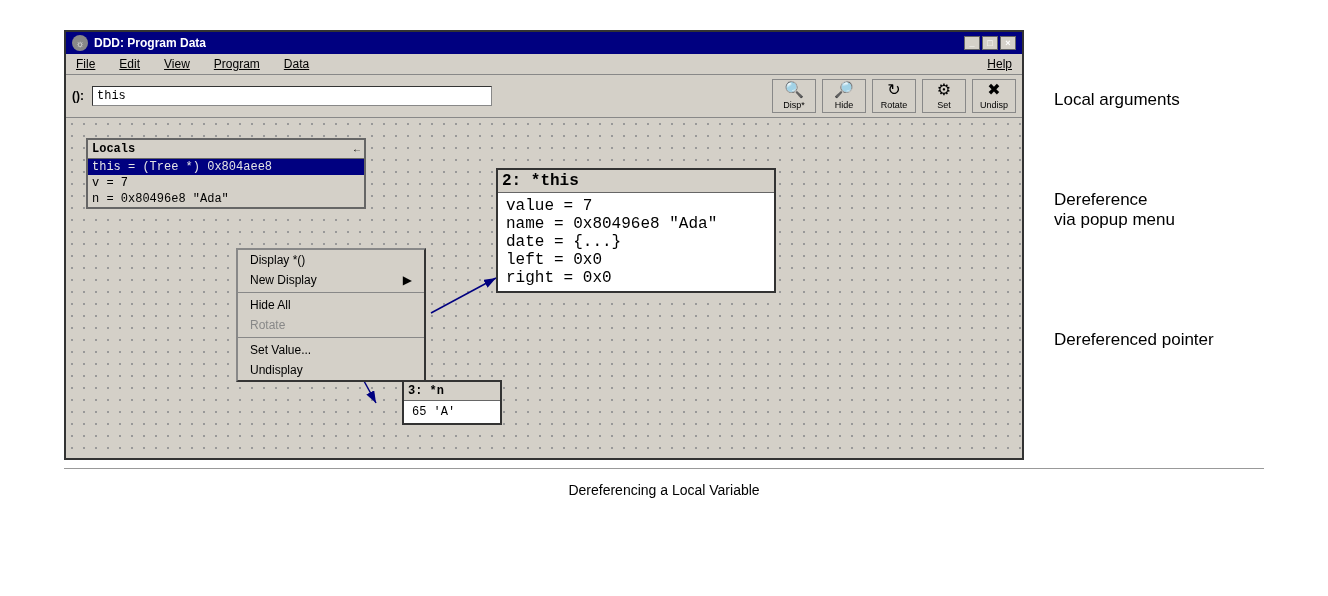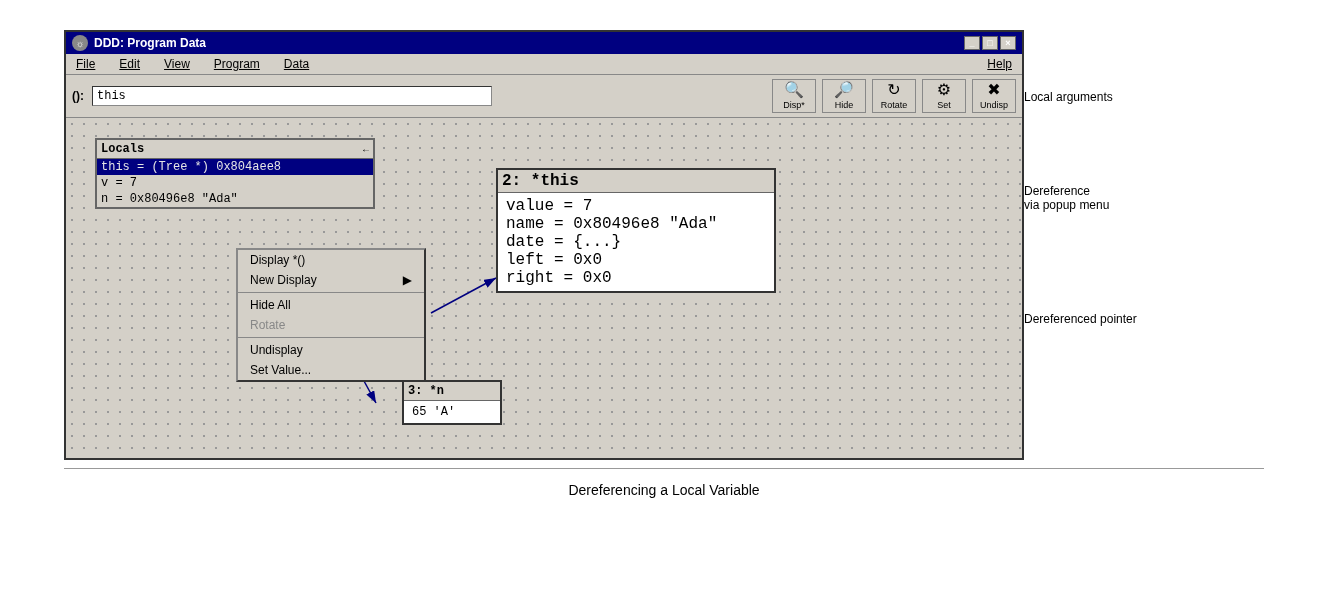--- a/index.html
+++ b/index.html
@@ -187,21 +187,20 @@
     
     .locals-widget {
       position: absolute;
       top: 20px;
       left: 20px;
       background: #d4d0c8;
       border: 2px solid #666;
       width: 280px;
       font-family: 'Courier New', monospace;
       font-size: 12px;
-      margin-left: 9px;
     }
 
     .locals-title {
       background: #d4d0c8;
       padding: 2px 4px;
       font-weight: bold;
       border-bottom: 1px solid #666;
       display: flex;
       justify-content: space-between;
       align-items: center;
@@ -294,25 +293,26 @@
       position: absolute;
       top: 0;
       left: 0;
       width: 100%;
       height: 100%;
       pointer-events: none;
     }
 
     
     .annotations {
+      margin-left: 30px;
       display: flex;
       flex-direction: column;
       gap: 0;
       font-family: Arial, sans-serif;
-      font-size: 12px;
+      font-size: 17px;
       padding-top: 60px;
     }
 
     .annotation-item {
       margin-bottom: 40px;
       white-space: nowrap;
     }
 
     
     .bottom-caption {
@@ -433,24 +433,24 @@
           </div>
           <div class="context-menu-separator"></div>
           <div class="context-menu-item">
             <span>Hide All</span>
           </div>
           <div class="context-menu-item disabled">
             <span>Rotate</span>
           </div>
           <div class="context-menu-separator"></div>
           <div class="context-menu-item">
+            <span>Set Value...</span>
+          </div>
+          <div class="context-menu-item">
             <span>Undisplay</span>
-          </div>
-          <div class="context-menu-item">
-            <span>Set Value...</span>
           </div>
         </div>
 
         <div class="display-box-this">
           <div class="display-box-title">2: *this</div>
           <div class="display-box-content">
             <div>value = 7</div>
             <div>name  = 0x80496e8 "Ada"</div>
             <div>date  = {...}</div>
             <div>left  = 0x0</div>

